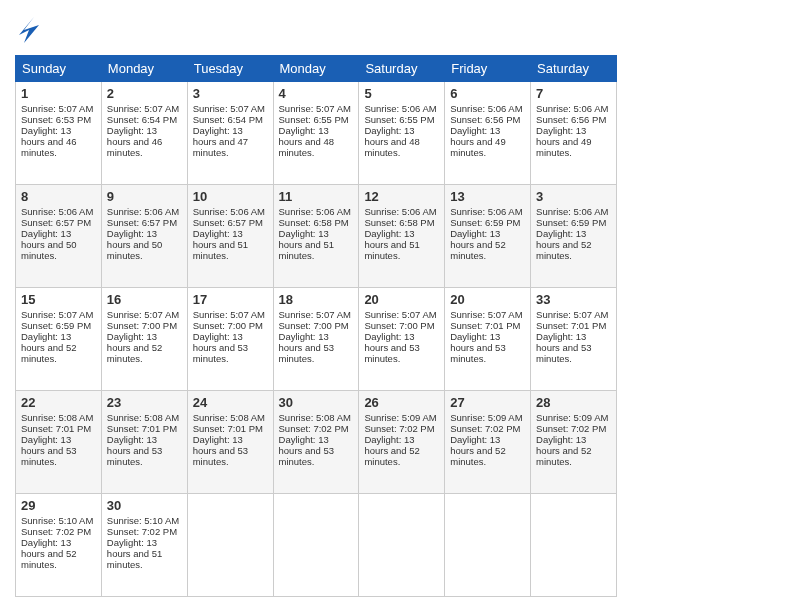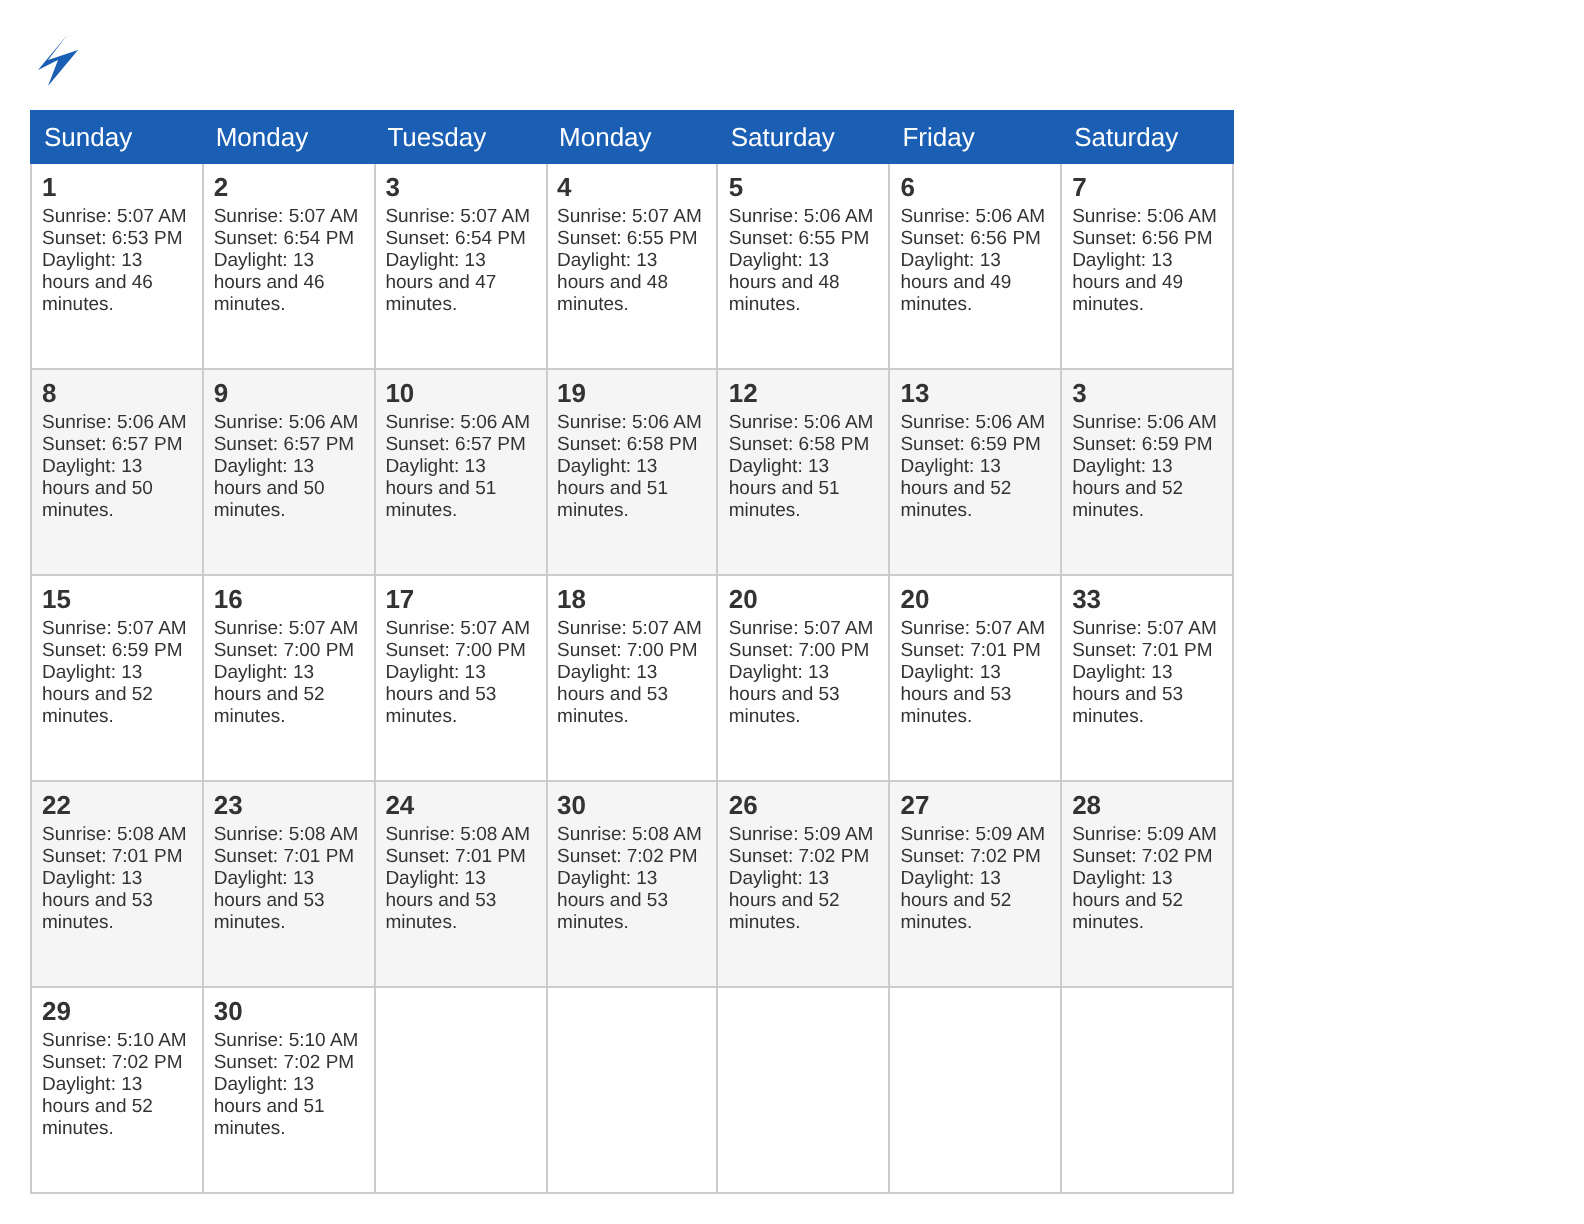--- a/index.html
+++ b/index.html
@@ -128,21 +128,21 @@
           <td><span class="day-num">3</span><span>Sunrise: 5:07 AM</span><br><span>Sunset: 6:54 PM</span><br><span>Daylight: 13 hours and 47 minutes.</span></td>
           <td><span class="day-num">4</span><span>Sunrise: 5:07 AM</span><br><span>Sunset: 6:55 PM</span><br><span>Daylight: 13 hours and 48 minutes.</span></td>
           <td><span class="day-num">5</span><span>Sunrise: 5:06 AM</span><br><span>Sunset: 6:55 PM</span><br><span>Daylight: 13 hours and 48 minutes.</span></td>
           <td><span class="day-num">6</span><span>Sunrise: 5:06 AM</span><br><span>Sunset: 6:56 PM</span><br><span>Daylight: 13 hours and 49 minutes.</span></td>
           <td><span class="day-num">7</span><span>Sunrise: 5:06 AM</span><br><span>Sunset: 6:56 PM</span><br><span>Daylight: 13 hours and 49 minutes.</span></td>
         </tr>
         <tr class="row-odd">
           <td><span class="day-num">8</span><span>Sunrise: 5:06 AM</span><br><span>Sunset: 6:57 PM</span><br><span>Daylight: 13 hours and 50 minutes.</span></td>
           <td><span class="day-num">9</span><span>Sunrise: 5:06 AM</span><br><span>Sunset: 6:57 PM</span><br><span>Daylight: 13 hours and 50 minutes.</span></td>
           <td><span class="day-num">10</span><span>Sunrise: 5:06 AM</span><br><span>Sunset: 6:57 PM</span><br><span>Daylight: 13 hours and 51 minutes.</span></td>
-          <td><span class="day-num">19</span><span>Sunrise: 5:06 AM</span><br><span>Sunset: 6:58 PM</span><br><span>Daylight: 13 hours and 51 minutes.</span></td>
+          <td><span class="day-num">11</span><span>Sunrise: 5:06 AM</span><br><span>Sunset: 6:58 PM</span><br><span>Daylight: 13 hours and 51 minutes.</span></td>
           <td><span class="day-num">12</span><span>Sunrise: 5:06 AM</span><br><span>Sunset: 6:58 PM</span><br><span>Daylight: 13 hours and 51 minutes.</span></td>
           <td><span class="day-num">13</span><span>Sunrise: 5:06 AM</span><br><span>Sunset: 6:59 PM</span><br><span>Daylight: 13 hours and 52 minutes.</span></td>
           <td><span class="day-num">3</span><span>Sunrise: 5:06 AM</span><br><span>Sunset: 6:59 PM</span><br><span>Daylight: 13 hours and 52 minutes.</span></td>
         </tr>
         <tr class="row-even">
           <td><span class="day-num">15</span><span>Sunrise: 5:07 AM</span><br><span>Sunset: 6:59 PM</span><br><span>Daylight: 13 hours and 52 minutes.</span></td>
           <td><span class="day-num">16</span><span>Sunrise: 5:07 AM</span><br><span>Sunset: 7:00 PM</span><br><span>Daylight: 13 hours and 52 minutes.</span></td>
           <td><span class="day-num">17</span><span>Sunrise: 5:07 AM</span><br><span>Sunset: 7:00 PM</span><br><span>Daylight: 13 hours and 53 minutes.</span></td>
           <td><span class="day-num">18</span><span>Sunrise: 5:07 AM</span><br><span>Sunset: 7:00 PM</span><br><span>Daylight: 13 hours and 53 minutes.</span></td>
           <td><span class="day-num">20</span><span>Sunrise: 5:07 AM</span><br><span>Sunset: 7:00 PM</span><br><span>Daylight: 13 hours and 53 minutes.</span></td>

